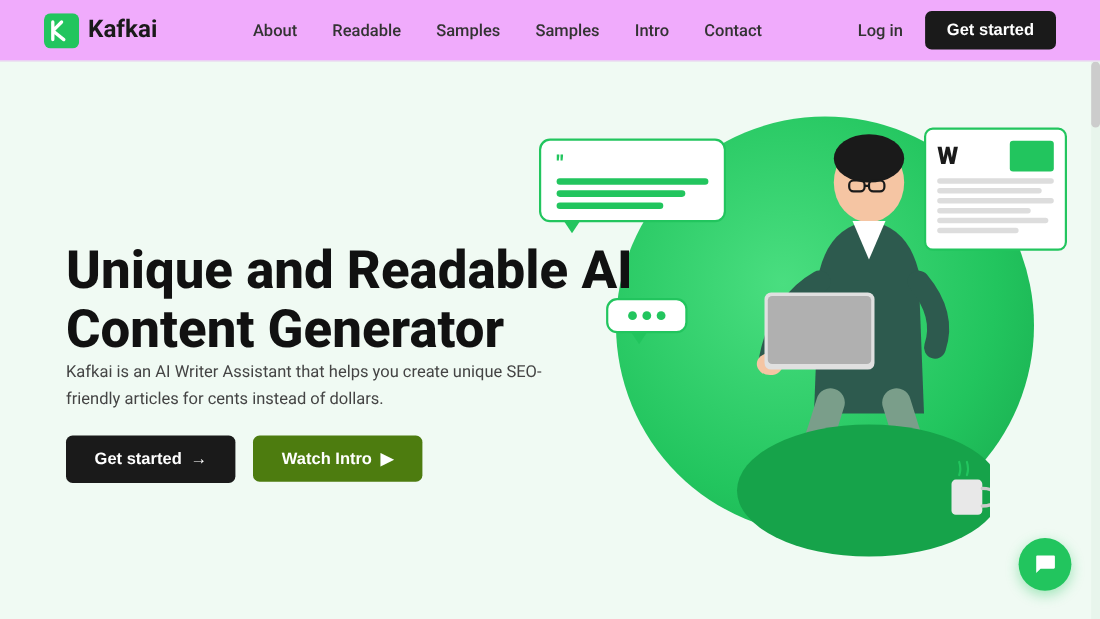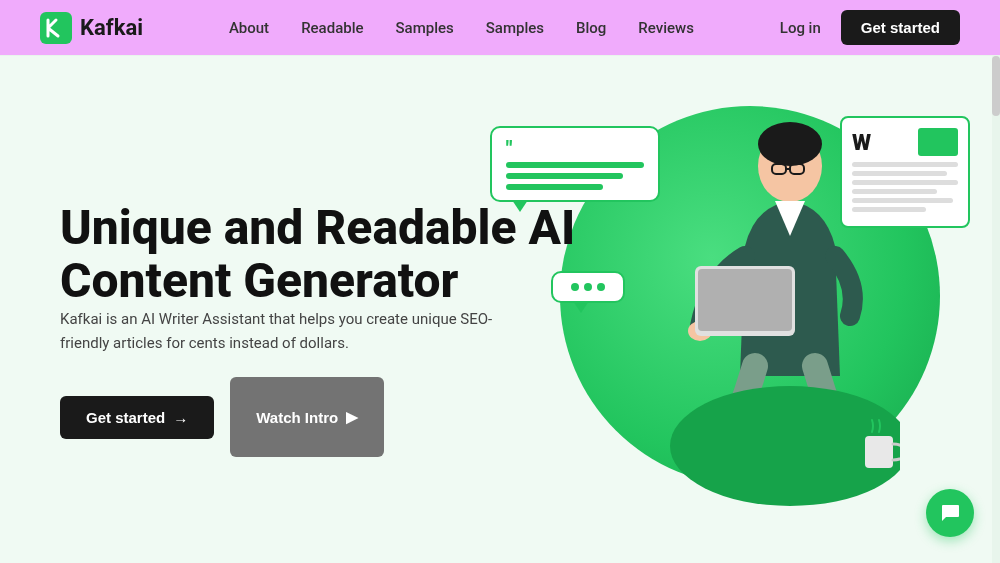--- a/index.html
+++ b/index.html
@@ -112,25 +112,25 @@
       border-radius: 6px;
       padding: 13px 26px;
       font-size: 15px;
       font-weight: 600;
       cursor: pointer;
       display: flex;
       align-items: center;
       gap: 8px;
     }
     .btn-green {
-      background: #737373;
+      background: #4d7c0f;
       color: #fff;
       border: none;
       border-radius: 6px;
-      padding: 31px 26px;
+      padding: 12px 26px;
       font-size: 15px;
       font-weight: 600;
       cursor: pointer;
       display: flex;
       align-items: center;
       gap: 8px;
     }
 
     
     .big-circle {
@@ -304,22 +304,22 @@
       <path d="M8 8 L8 24 M8 16 L16 8 M8 16 L18 24" stroke="#fff" stroke-width="3" stroke-linecap="round" stroke-linejoin="round"></path>
     </svg>
     <span class="logo-text">Kafkai</span>
   </a>
 
   <ul class="nav-links">
     <li><a href="#">About</a></li>
     <li><a href="#">Readable</a></li>
     <li><a href="#">Samples</a></li>
     <li><a href="#">Samples</a></li>
-    <li><a href="#">Blog</a></li>
-    <li><a href="#">Reviews</a></li>
+    <li><a href="#">Intro</a></li>
+    <li><a href="#">Contact</a></li>
   </ul>
 
   <div class="nav-actions">
     <a href="#" class="login-link">Log in</a>
     <button class="get-started-btn">Get started</button>
   </div>
 </nav>
 
 <section class="hero">
   <div class="hero-content">

